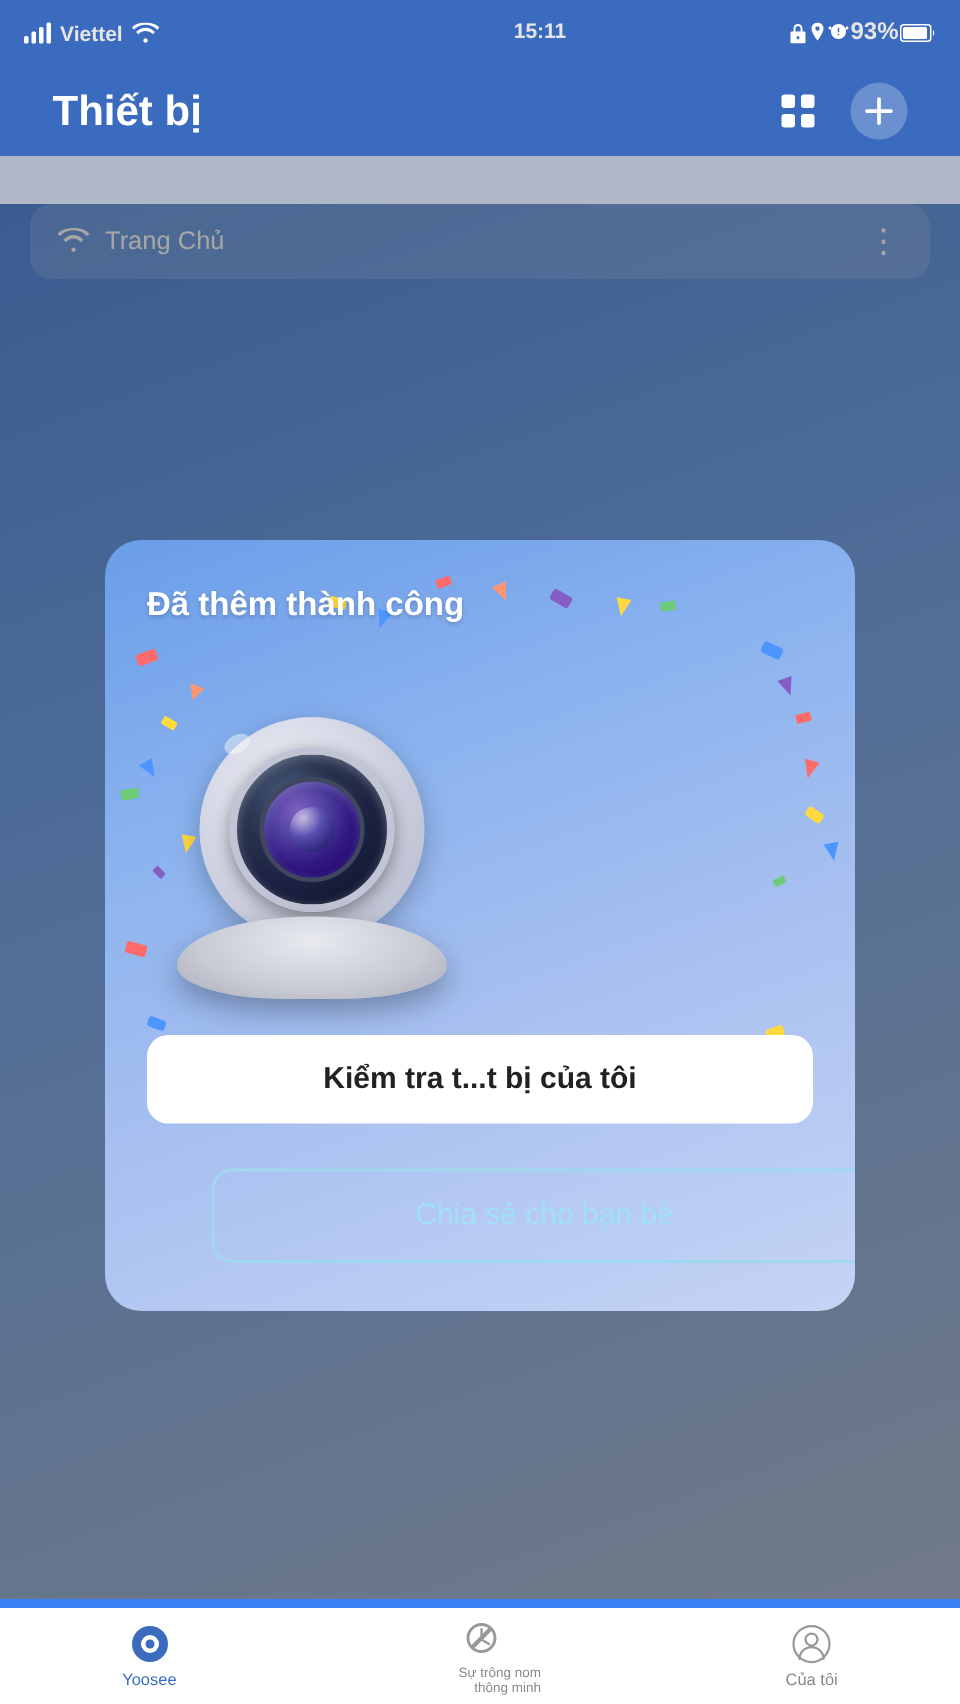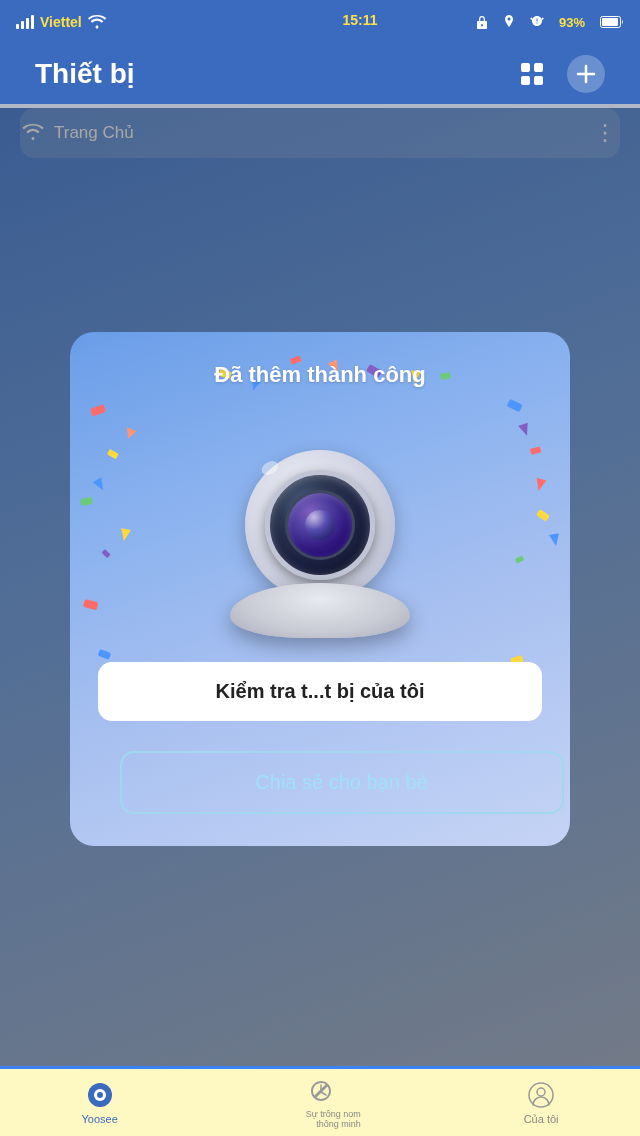--- a/index.html
+++ b/index.html
@@ -15,43 +15,43 @@
 
     
     .status-bar {
       width: 100%;
       height: 44px;
       background: #3a6bbf;
       display: flex;
       align-items: center;
       justify-content: space-between;
       padding: 0 16px;
-      color: #fde047;
+      color: #e5e5e5;
       font-size: 14px;
       font-weight: 600;
     }
     .status-left {
       display: flex;
       align-items: center;
       gap: 6px;
     }
     .status-center {
       font-size: 14px;
       font-weight: 600;
       position: absolute;
       left: 50%;
       transform: translateX(-50%);
       top: 12px;
       margin-left: 40px;
     }
     .status-right {
       display: flex;
       align-items: center;
-      gap: 15px;
-      font-size: 13px;
+      gap: 1px;
+      font-size: 16px;
     }
 
     
     .top-nav {
       width: 100%;
       height: 60px;
       background: #3a6bbf;
       display: flex;
       align-items: center;
       justify-content: space-between;
@@ -86,23 +86,23 @@
     .bg-content {
       width: 100%;
       height: calc(1136px - 44px - 60px - 70px);
       background: linear-gradient(160deg, #5a8edf 0%, #7ba8e8 40%, #b0bcd0 100%);
       position: relative;
     }
 
     
     .device-card-strip {
       background: rgba(255,255,255,0.15);
-      margin: 4px 20px 0 20px;
+      margin: 32px 20px 0 20px;
       border-radius: 14px;
-      padding: 14px 2px;
+      padding: 14px 18px;
       display: flex;
       align-items: center;
       justify-content: space-between;
     }
     .device-card-left {
       display: flex;
       align-items: center;
       gap: 10px;
       color: white;
       font-size: 17px;
@@ -126,21 +126,21 @@
     }
 
     
     .modal-card {
       width: 500px;
       border-radius: 24px;
       background: linear-gradient(160deg, #6a9de8 0%, #8ab2ef 30%, #a8c0f0 60%, #c5d4f5 100%);
       padding: 30px 28px 32px 28px;
       display: flex;
       flex-direction: column;
-      align-items: center;
+      align-items: flex-start;
       position: relative;
       overflow: hidden;
     }
 
     
     .confetti {
       position: absolute;
       width: 100%;
       height: 100%;
       top: 0; left: 0;
@@ -255,25 +255,25 @@
       z-index: 2;
       margin-left: 43px;
     }
 
     
     .tab-bar {
       position: absolute;
       bottom: 0;
       width: 100%;
       height: 70px;
-      background: #fef9c3;
+      background: #ffffff;
       display: flex;
       align-items: center;
       justify-content: space-around;
-      border-top: 3px solid #3b82f6;
+      border-top: 6px solid #3b82f6;
     }
     .tab-item {
       display: flex;
       flex-direction: column;
       align-items: center;
       gap: 4px;
       cursor: pointer;
       padding: 6px 20px;
     }
     .tab-icon {

